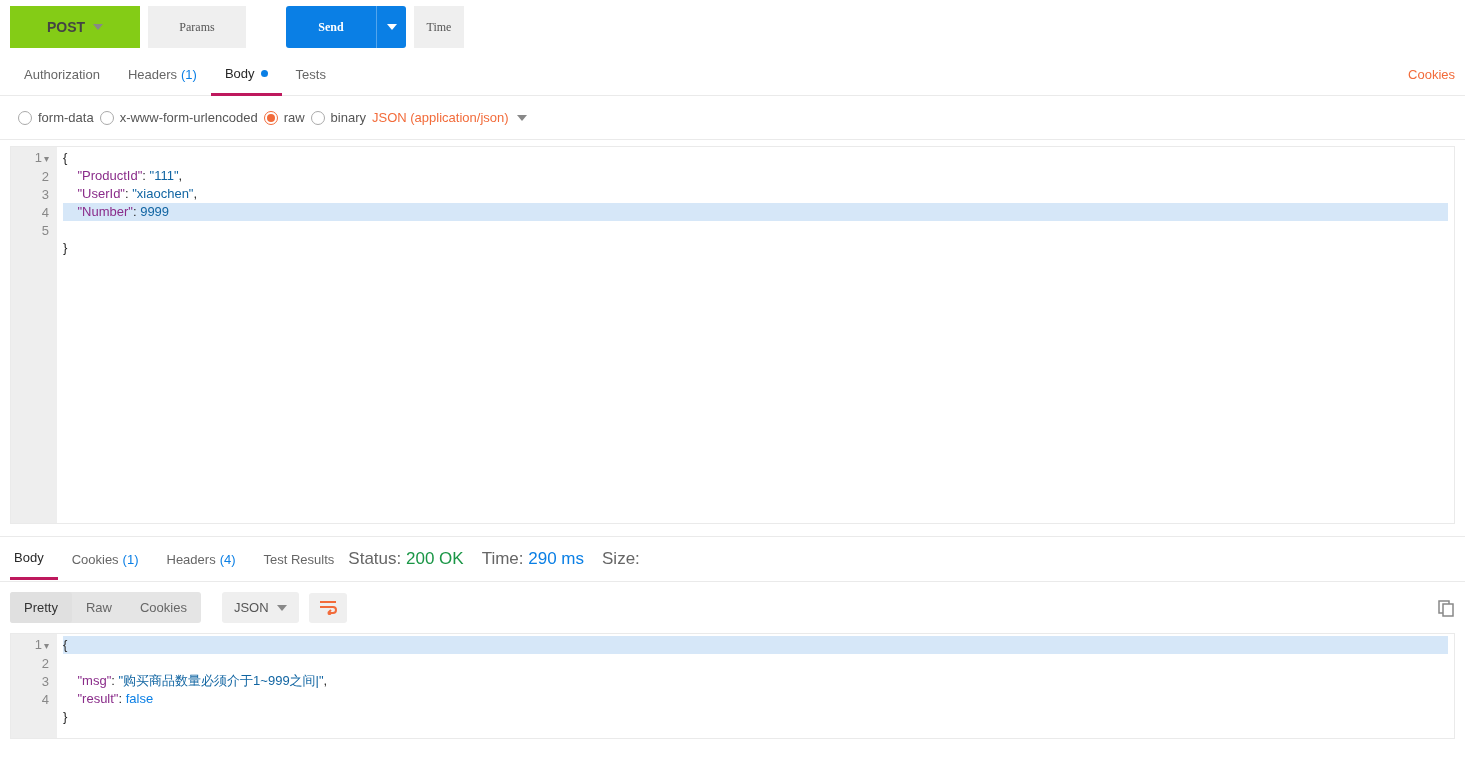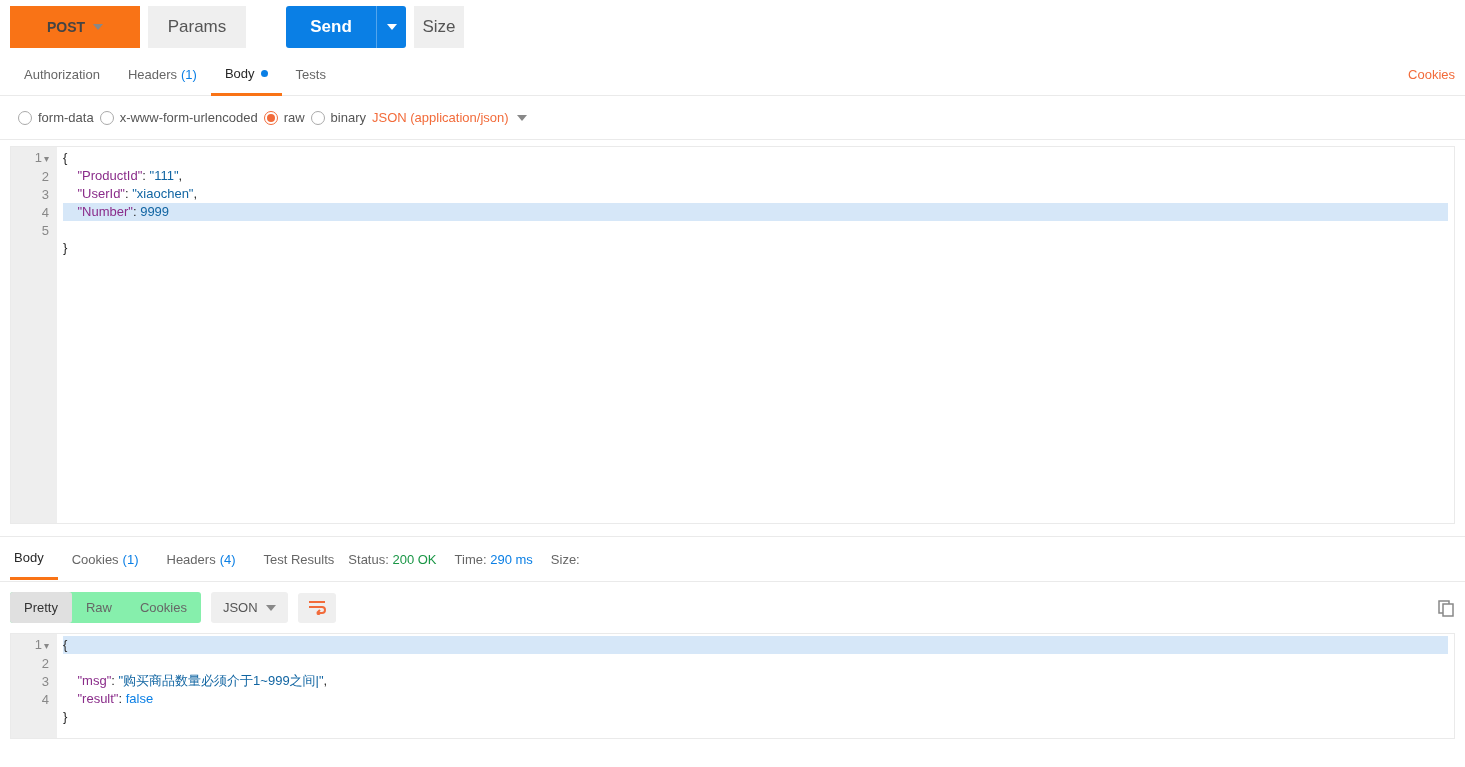--- a/index.html
+++ b/index.html
@@ -1,31 +1,31 @@
 <!DOCTYPE html>
 <html><head>
 <meta charset="utf-8">
 <style>
 * { box-sizing: border-box; margin: 0; padding: 0; font-family: -apple-system, BlinkMacSystemFont, "Segoe UI", Helvetica, Arial, sans-serif; }
 body { background: #fff; color: #282828; font-size: 13px; width: 1465px; }
 
 .row { display: flex; align-items: center; padding-left: 32px; }
 .top-bar { padding: 6px 10px 6px 10px; gap: 8px; }
-.method-select { width: 130px; height: 42px; background: #f97316; display: flex; align-items: center; justify-content: center; gap: 8px; font-weight: 600; font-size: 14px; color: #444; cursor: pointer; }
+.method-select { width: 130px; height: 42px; background: #84cc16; display: flex; align-items: center; justify-content: center; gap: 8px; font-weight: 600; font-size: 14px; color: #444; cursor: pointer; }
 .url-input { flex: 1; height: 42px; border: 1px solid #ddd; padding: 0 12px; font-size: 14px; color: #555; background: #fff; }
-.btn { height: 42px; display: flex; align-items: center; justify-content: center; cursor: pointer; font-size: 17px; }
+.btn { height: 42px; display: flex; align-items: center; justify-content: center; cursor: pointer; font-size: 12px; font-family: Liberation Serif, serif; }
 .btn-params { width: 98px; background: #efefef; color: #555; }
 .btn-send  { width: 90px; background: #0a7fe5; color: #fff; font-weight: 600; border-top-left-radius: 3px; border-bottom-left-radius: 3px;}
 .btn-send-drop { width: 30px; background: #0a7fe5; color: #fff; border-left: 1px solid rgba(255,255,255,.3); border-top-right-radius: 3px; border-bottom-right-radius: 3px;}
 .btn-save  { width: 50px; background: #efefef; color: #555; overflow:hidden;}
 
 .tabs { border-bottom: 1px solid #eaeaea; padding: 0 10px; display: flex; align-items: center; height: 42px; }
 .tab { padding: 0 14px; height: 42px; display: flex; align-items: center; color: #666; font-size: 13px; cursor: pointer; }
 .tab .count { color: #0a7fe5; margin-left: 4px; }
-.tab.active { color: #282828; font-weight: 500; border-bottom: 3px solid #f97316; }
+.tab.active { color: #282828; font-weight: 500; border-bottom: 3px solid #be185d; }
 .tab .dot { width: 7px; height: 7px; border-radius: 50%; background: #0a7fe5; margin-left: 6px; }
 .tabs .spacer { flex: 1; }
 .cookies-link { color: #f26b3a; font-size: 13px; cursor: pointer; padding-right: 0; overflow: hidden; white-space: nowrap;}
 
 .body-type-row { display: flex; align-items: center; gap: 6px; padding: 14px 18px; border-bottom: 1px solid #eaeaea; }
 .radio { display: flex; align-items: center; gap: 6px; color: #555; cursor: pointer; }
 .radio-dot { width: 14px; height: 14px; border: 1px solid #aaa; border-radius: 50%; display: inline-flex; align-items: center; justify-content: center; }
 .radio.sel .radio-dot::after { content: ""; width: 8px; height: 8px; background: #f26b3a; border-radius: 50%; }
 .radio.sel .radio-dot { border-color: #f26b3a;}
 .content-type { color: #f26b3a; display: flex; align-items: center; gap: 8px; cursor: pointer; }
@@ -34,29 +34,29 @@
 .editor .gutter { width: 46px; background: #eee; color: #888; text-align: right; padding: 2px 8px 2px 2px; line-height: 18px; user-select:none;}
 .editor .code { flex: 1; padding: 2px 6px; line-height: 18px; white-space: pre; }
 .editor .code .hl { background: #d6e7f8; display: block; }
 .tok-prop  { color: #8a2c8a; }
 .tok-str   { color: #1165a2; }
 .tok-num   { color: #1165a2; }
 .tok-kw    { color: #0a7fe5; }
 .fold { color:#888; font-size:10px; margin-left:2px;}
 
 .response-tabs { border-top: 1px solid #eaeaea; border-bottom: 1px solid #eaeaea; margin-top: 12px; display: flex; align-items: center; padding: 0 10px; height: 46px; }
-.resp-status { display:flex; align-items:flex-end; gap:18px; color:#666; font-size:13px;}
+.resp-status { display:flex; align-items:flex-end; gap:18px; color:#666; font-size:17px;}
 .resp-status .v { color:#1a9646;}
 .resp-status .vb { color:#0a7fe5;}
 
 .resp-toolbar { display: flex; align-items: center; gap: 10px; padding: 10px 10px; }
-.tb-group { background:#86efac; border-radius:3px; display:flex;}
+.tb-group { background:#e5e5e5; border-radius:3px; display:flex;}
 .tb-btn { padding: 8px 14px; color:#666; cursor:pointer; border-radius:3px;}
 .tb-btn.active { background:#e0e0e0; color:#333;}
-.tb-json { background:#efefef; padding:8px 12px; display:flex; align-items:center; gap:8px; color:#555; border-radius:3px; cursor:pointer;}
+.tb-json { background:#efefef; padding:8px 12px; display:flex; align-items:center; gap:8px; color:#555; border-radius:3px; cursor:pointer;margin-left:11px;}
 .tb-wrap { background:#efefef; padding:8px 10px; color:#f26b3a; border-radius:3px; cursor:pointer; display:flex; align-items:center;}
 .copy-icon { color:#888; cursor:pointer;}
 
 .resp-editor { border: 1px solid #eaeaea; margin: 0 10px 10px 10px; display: flex; font-family: Consolas, Menlo, monospace; font-size: 13px; height: 106px; }
 .resp-editor .gutter { width: 46px; background: #eee; color: #888; text-align: right; padding: 2px 8px 2px 2px; line-height: 18px; user-select:none;}
 .resp-editor .code  { flex: 1; padding: 2px 6px; line-height: 18px; white-space: pre; }
 .resp-editor .code .hl { background: #d6e7f8; display: block; }
 
 .chev { display:inline-block; }
 svg { display: block; }
@@ -77,21 +77,21 @@
   <div class="row" style="gap:0">
     <div class="btn btn-send">Send</div>
     <div class="btn btn-send-drop">
       <span>
         <svg width="10" height="6" viewBox="0 0 10 6">
             <path d="M0 0 L5 6 L10 0" fill="#fff"></path>
           </svg>
       </span>
     </div>
   </div>
-  <div class="btn btn-save">Size</div>
+  <div class="btn btn-save">Time</div>
 </div>
 
 <div class="tabs">
   <div class="tab">Authorization</div>
   <div class="tab">
     <span>Headers</span>
     <span class="count">(1)</span>
   </div>
   <div class="tab active">
     <span>Body</span>

